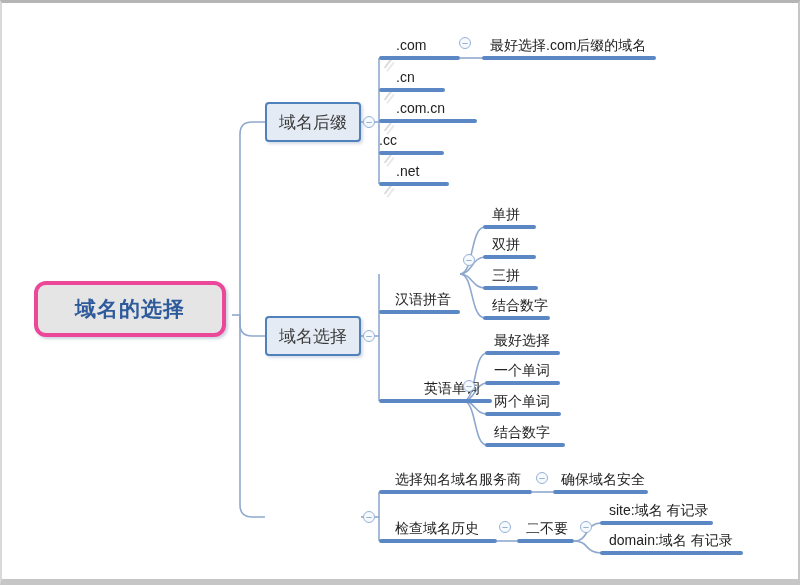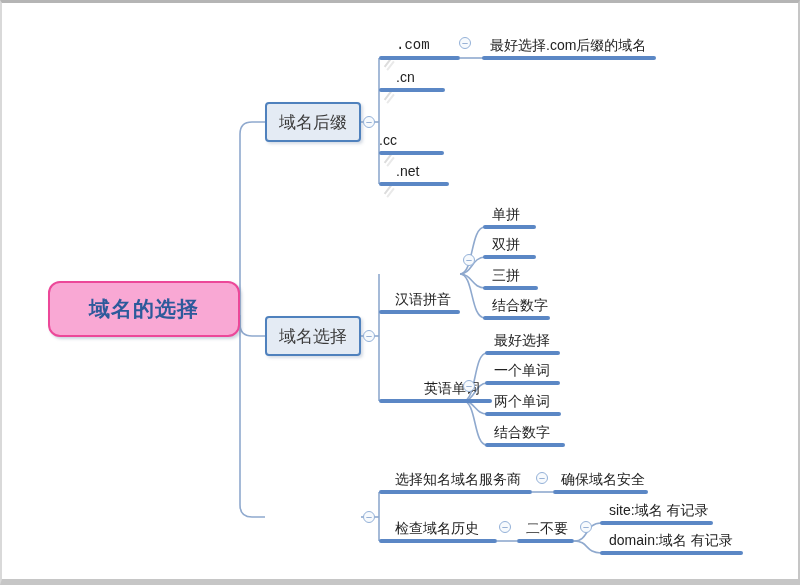--- a/index.html
+++ b/index.html
@@ -8,22 +8,22 @@
     position:relative;width:800px;height:585px;box-sizing:border-box;
     background:#ffffff;overflow:hidden;
     border-top:3px solid #b5b5b5;border-left:2px solid #d9d9d9;
     border-right:2px solid #c6c6c6;border-bottom:6px solid #c6c6c6;
   }
   svg.links{position:absolute;left:0;top:0;width:800px;height:585px;pointer-events:none;}
   svg.links path, svg.links line{fill:none;stroke:#8fa9ce;stroke-width:1.6;}
 
   
   .root-box{
-    position:absolute;left:46px;top:278px;width:192px;height:56px;box-sizing:border-box;
-    background:#f9a8d4;border:2px solid #ec4899;border-radius:12px;
+    position:absolute;left:32px;top:278px;width:192px;height:56px;box-sizing:border-box;
+    background:#e5e5e5;border:4px solid #ec4899;border-radius:12px;
     display:flex;align-items:center;justify-content:center;
     box-shadow:2px 2px 3px rgba(110,130,160,.35);cursor:default;
   }
   .root-box .label{font-size:21px;font-weight:bold;color:#2d5a9b;letter-spacing:1px;}
 
   
   .branch-box{
     position:absolute;width:96px;height:40px;box-sizing:border-box;
     background:#e4ebf4;border:2.5px solid #4f81bd;border-radius:4px;
     display:flex;align-items:center;justify-content:center;
@@ -92,30 +92,34 @@
     <span class="label">域名的选择</span>
   </div>
 
   <div class="branch-box" style="left:263px;top:99px;">
     <span class="label">域名后缀</span>
   </div>
   <div class="branch-box" style="left:263px;top:313px;">
     <span class="label">域名选择</span>
   </div>
 
-  <div class="leaf" style="left:377px;top:34px;width:81px;font-family:Liberation Mono, monospace;">
+  <div class="leaf" style="left:377px;top:34px;width:81px;">
     <span class="label" style="padding-left:17px;">.com</span><span class="link-icon"></span>
     <span class="bar"></span>
   </div>
   <div class="leaf" style="left:480px;top:34px;width:174px;">
     <span class="label" style="padding-left:8px;">最好选择.com后缀的域名</span>
     <span class="bar"></span>
   </div>
   <div class="leaf" style="left:377px;top:66px;width:66px;">
     <span class="label" style="padding-left:17px;">.cn</span><span class="link-icon"></span>
+    <span class="bar"></span>
+  </div>
+  <div class="leaf" style="left:377px;top:97px;width:98px;">
+    <span class="label" style="padding-left:17px;">.com.cn</span><span class="link-icon"></span>
     <span class="bar"></span>
   </div>
   <div class="leaf" style="left:377px;top:129px;width:65px;">
     <span class="label" style="">.cc</span><span class="link-icon"></span>
     <span class="bar"></span>
   </div>
   <div class="leaf" style="left:377px;top:160px;width:70px;">
     <span class="label" style="padding-left:17px;">.net</span><span class="link-icon"></span>
     <span class="bar"></span>
   </div>

